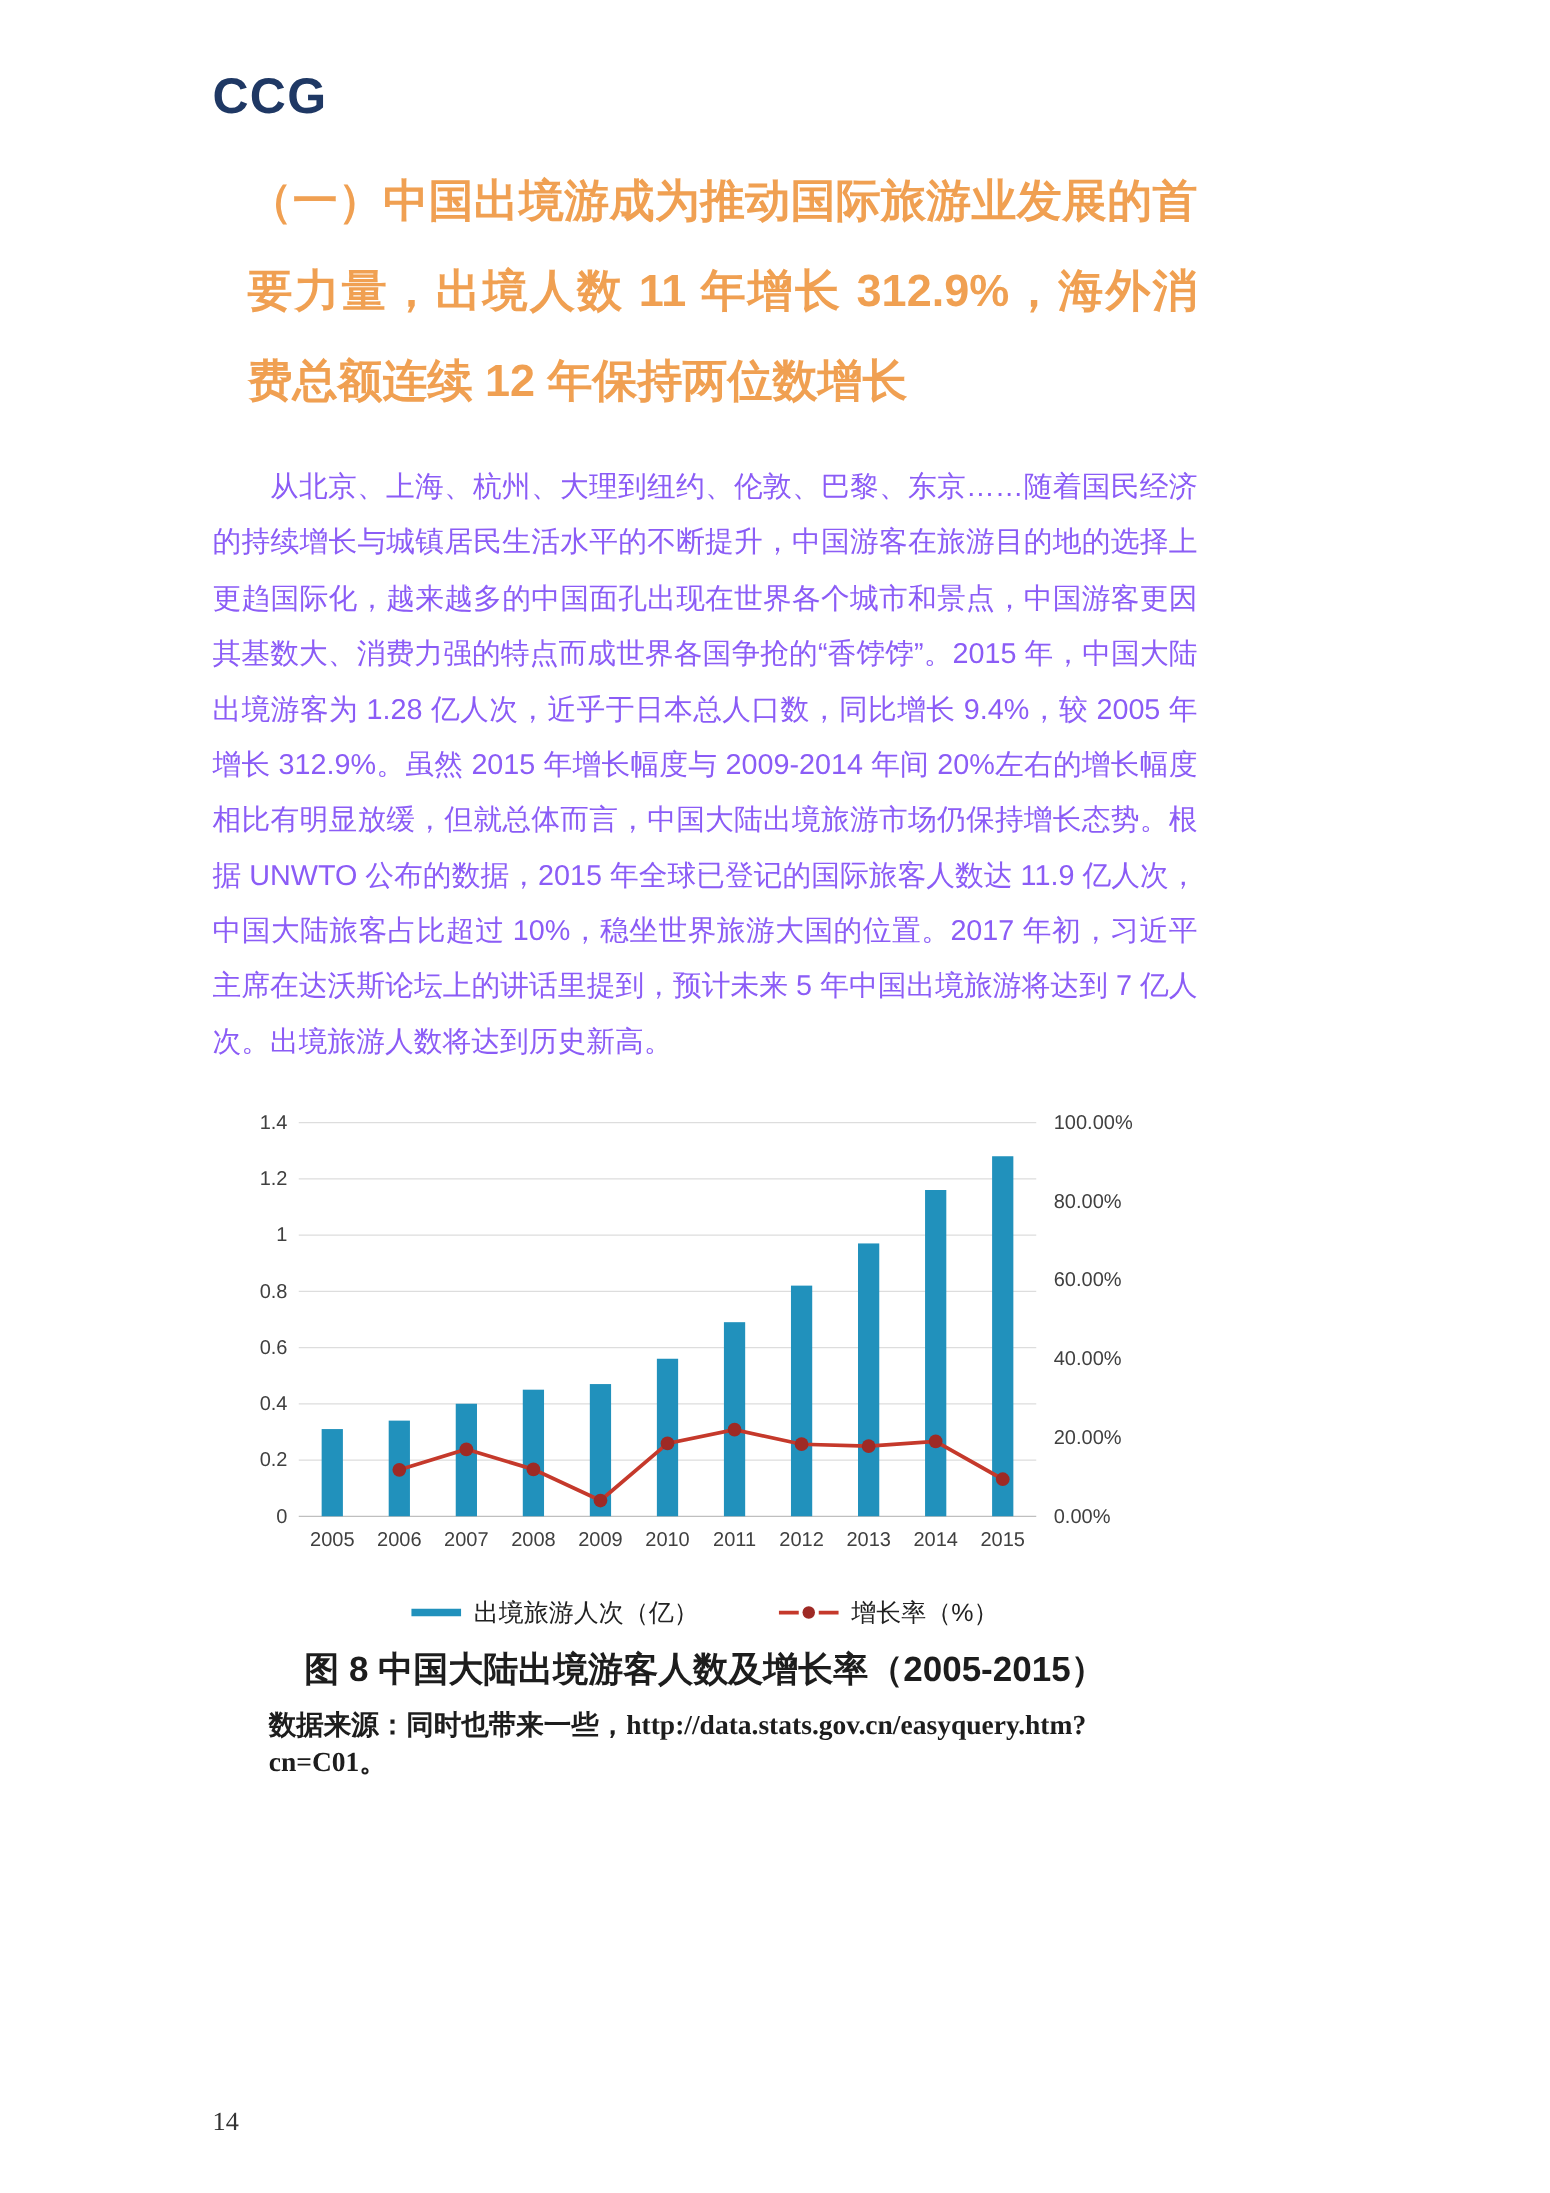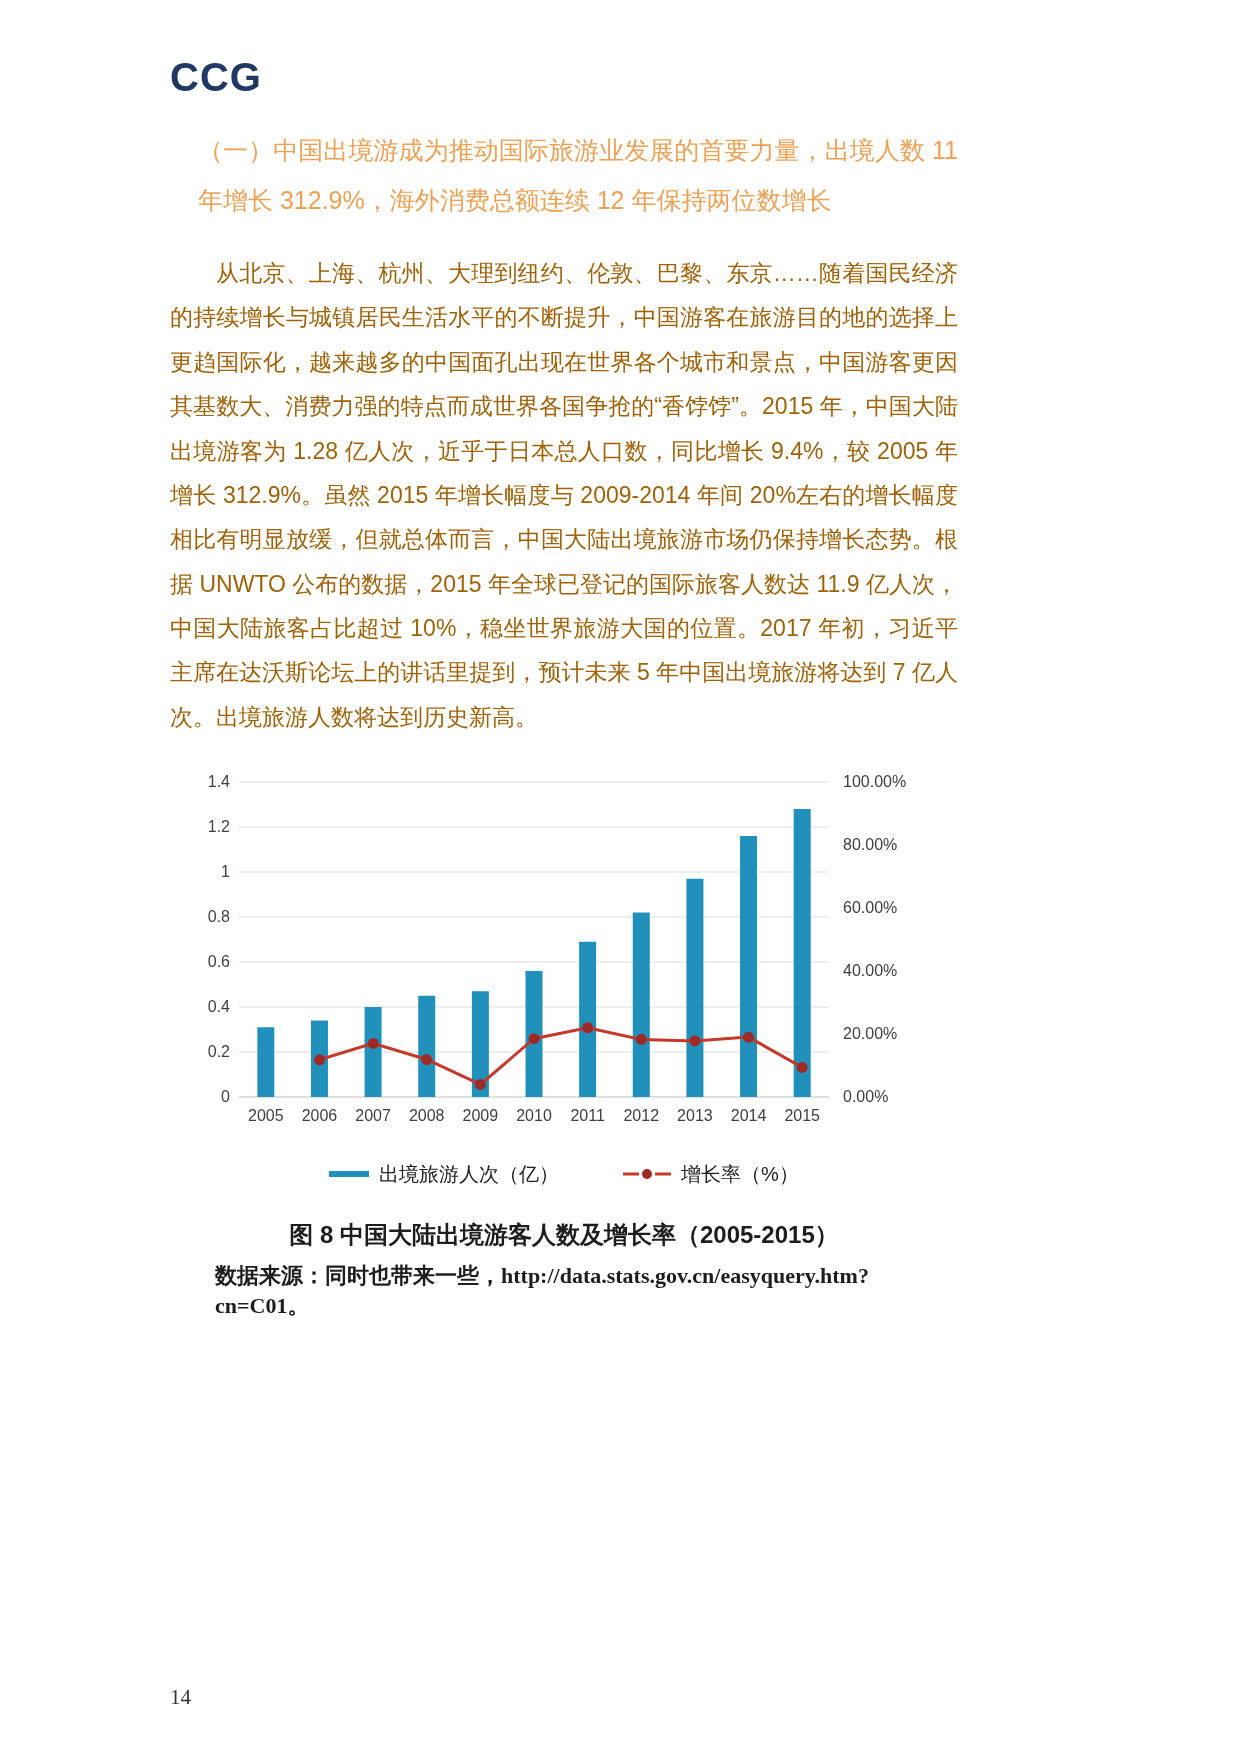--- a/index.html
+++ b/index.html
@@ -1,29 +1,29 @@
 <!DOCTYPE html>
 <html><head>
 <meta charset="utf-8">
 <style>
   html,body{margin:0;padding:0;background:#ffffff;}
   body{font-family:"Liberation Sans","DejaVu Sans",sans-serif;}
   .page{position:relative;width:1240px;height:1754px;background:#ffffff;overflow:hidden;}
   .content{position:absolute;left:170px;top:0;width:788px;}
   .logo{margin-top:55px;font-size:40px;font-weight:bold;color:#1F3864;letter-spacing:1px;line-height:1.1;}
   .heading{margin:48px 0 0 0;font-size:33px;line-height:1.85;color:#2CA6C9;font-weight:bold;text-align:justify;}
-  .subheading{margin:26px 0 0 28px;font-size:25px;line-height:2.0;color:#F0A052;font-weight:normal;text-align:justify;}
-  .bodytext{margin:26px 0 0 0;font-size:23px;line-height:1.93;color:#a16207;text-align:justify;text-indent:2em;}
+  .subheading{margin:26px 0 0 28px;font-size:36px;line-height:2.0;color:#F0A052;font-weight:bold;text-align:justify;}
+  .bodytext{margin:26px 0 0 0;font-size:23px;line-height:1.93;color:#8b5cf6;text-align:justify;text-indent:2em;}
   .figure{margin-top:28px;}
   .chart-svg{display:block;margin:0 auto;width:760px;height:368px;}
   .tick{font-size:16px;fill:#404040;font-family:"Liberation Sans","DejaVu Sans",sans-serif;}
   .legend{display:flex;justify-content:center;align-items:center;gap:64px;margin-top:24px;height:30px;}
   .legend-item{display:flex;align-items:center;gap:10px;}
   .legend-label{font-size:20px;color:#222222;}
-  .caption{margin-top:30px;text-align:center;font-size:24px;font-weight:bold;color:#1d1d1d;}
+  .caption{margin-top:12px;text-align:center;font-size:28px;font-weight:bold;color:#1d1d1d;}
   .source{margin-top:10px;padding-left:45px;font-size:22px;font-weight:bold;color:#1d1d1d;}
   .source .serif{font-family:"Liberation Serif","DejaVu Serif",serif;}
   .page-number{position:absolute;left:170px;bottom:44px;font-size:21px;color:#333333;font-family:"Liberation Serif","DejaVu Serif",serif;text-align:right;}
 </style>
 </head>
 <body>
 
 <div class="page">
   <div class="content">
 

